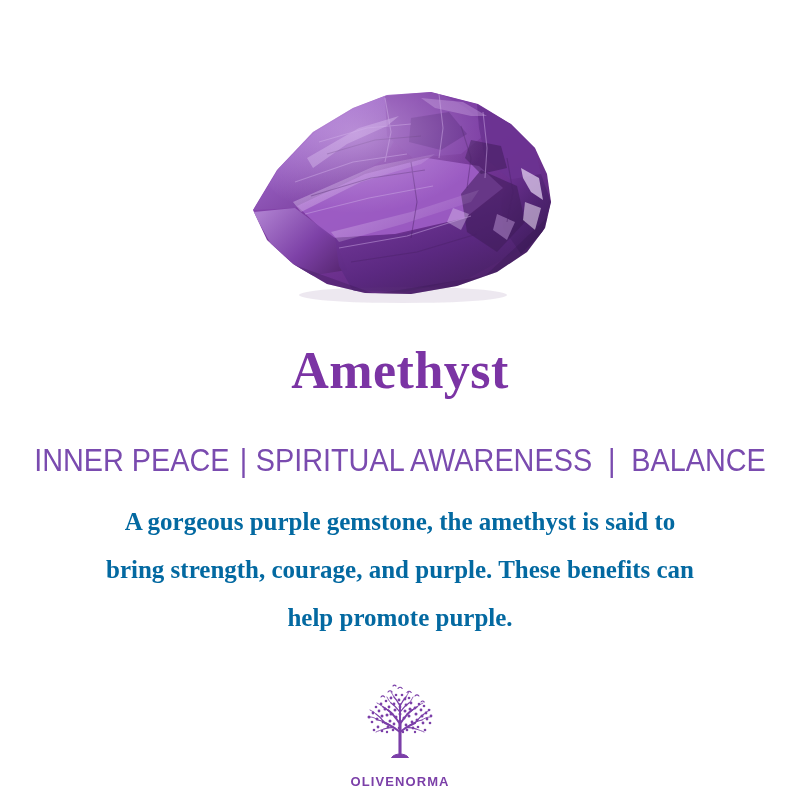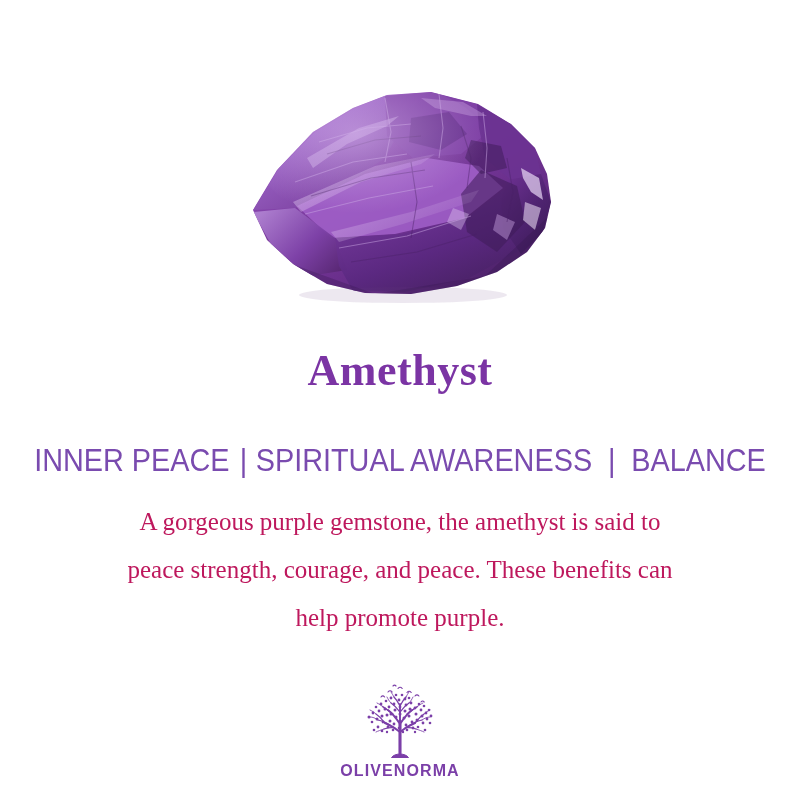--- a/index.html
+++ b/index.html
@@ -40,21 +40,21 @@
 
   
   #title {
     position: absolute;
     left: 0;
     top: 335px;
     width: 800px;
     text-align: center;
     font-family: "Liberation Serif", "DejaVu Serif", serif;
     font-weight: 700;
-    font-size: 44px;
+    font-size: 52px;
     line-height: 72px;
     letter-spacing: 0.5px;
     color: #7B34A4;
   }
 
   
   #subtitle {
     position: absolute;
     left: 0;
     top: 440px;
@@ -84,47 +84,47 @@
   #subtitle .sep.s2 { padding: 0 17px 0 17px; }
 
   
   #desc {
     position: absolute;
     left: 50px;
     top: 498px;
     width: 700px;
     text-align: center;
     font-family: "Liberation Serif", "DejaVu Serif", serif;
-    font-weight: 400;
+    font-weight: 700;
     font-size: 25px;
     line-height: 48px;
-    color: #be185d;
+    color: #0369a1;
   }
   #desc .ln { display: block; white-space: nowrap; }
 
   
   #logo {
     position: absolute;
     left: 0;
     top: 684px;
     width: 800px;
     text-align: center;
   }
   #logo-mark {
     display: block;
     margin: 0 auto;
     width: 86px;
     height: 76px;
   }
   #logo-text {
     display: block;
-    margin-top: 2px;
+    margin-top: 14px;
     font-family: "Liberation Sans", "DejaVu Sans", sans-serif;
     font-weight: 700;
-    font-size: 16px;
+    font-size: 13px;
     letter-spacing: 1.1px;
     color: #7B3FA8;
   }
 </style>
 </head>
 <body>
 
 <div id="card">
 
   <div id="gem-wrap">
@@ -236,21 +236,21 @@
   </div>
 
   <div id="title">Amethyst</div>
 
   <div id="subtitle">
     <span class="kw">INNER PEACE</span><span class="sep s1">|</span><span class="kw">SPIRITUAL AWARENESS</span><span class="sep s2">|</span><span class="kw">BALANCE</span>
   </div>
 
   <div id="desc">
     <span class="ln">A gorgeous purple gemstone, the amethyst is said to</span>
-    <span class="ln">peace strength, courage, and peace. These benefits can</span>
+    <span class="ln">bring strength, courage, and purple. These benefits can</span>
     <span class="ln">help promote purple.</span>
   </div>
 
   <div id="logo">
     <svg id="logo-mark" viewBox="0 0 86 76" xmlns="http://www.w3.org/2000/svg">
       <g fill="none" stroke="#7B3FA8" stroke-linecap="round">
 
         <path d="M43,70 L43,40" stroke-width="3.1"></path>
         <path d="M43,70 C39,70 36,71.5 34.5,73.5 L51.5,73.5 C50,71.5 47,70 43,70 Z" stroke-width="1" fill="#7B3FA8"></path>
 

